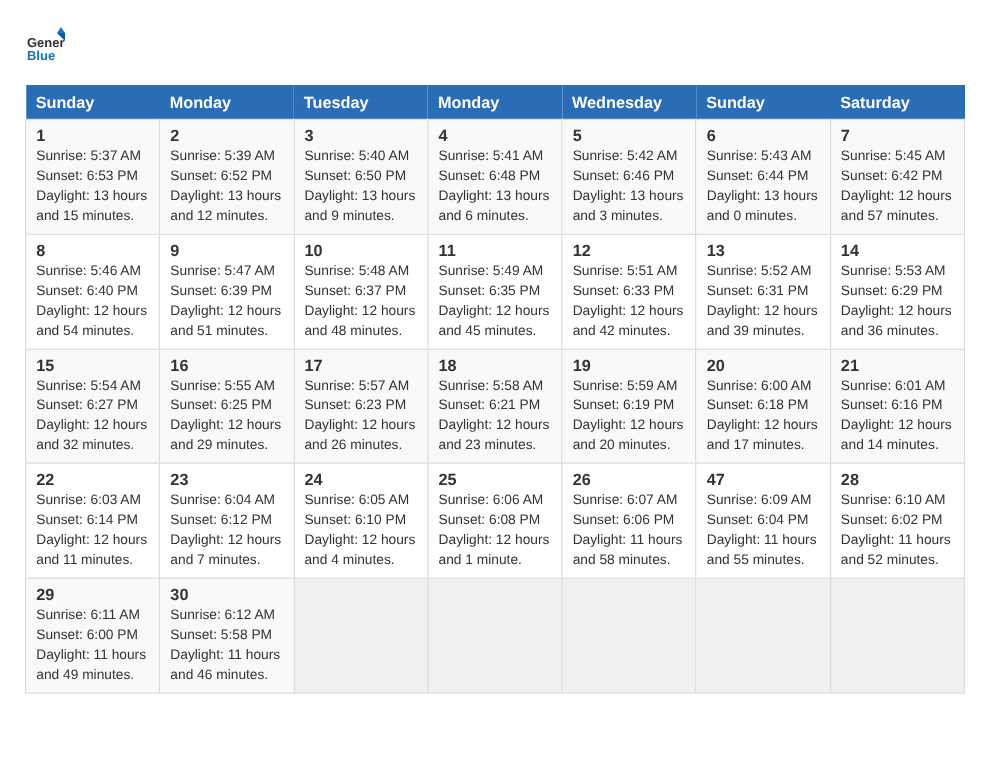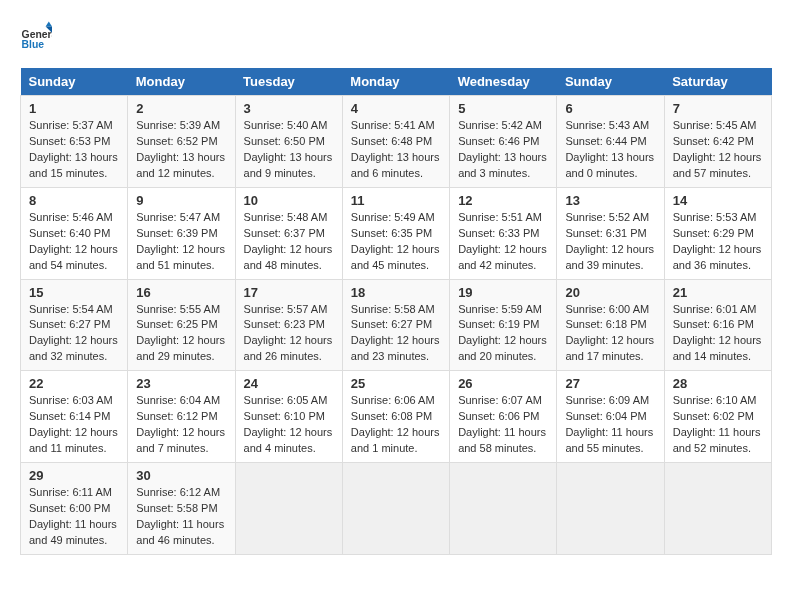--- a/index.html
+++ b/index.html
@@ -228,21 +228,21 @@
         <td>
           <span class="day-num">17</span>
           <div class="day-info">Sunrise: 5:57 AM
 Sunset: 6:23 PM
 Daylight: 12 hours
 and 26 minutes.</div>
         </td>
         <td>
           <span class="day-num">18</span>
           <div class="day-info">Sunrise: 5:58 AM
-Sunset: 6:27 PM
+Sunset: 6:21 PM
 Daylight: 12 hours
 and 23 minutes.</div>
         </td>
         <td>
           <span class="day-num">19</span>
           <div class="day-info">Sunrise: 5:59 AM
 Sunset: 6:19 PM
 Daylight: 12 hours
 and 20 minutes.</div>
         </td>
@@ -291,21 +291,21 @@
 and 1 minute.</div>
         </td>
         <td>
           <span class="day-num">26</span>
           <div class="day-info">Sunrise: 6:07 AM
 Sunset: 6:06 PM
 Daylight: 11 hours
 and 58 minutes.</div>
         </td>
         <td>
-          <span class="day-num">27</span>
+          <span class="day-num">47</span>
           <div class="day-info">Sunrise: 6:09 AM
 Sunset: 6:04 PM
 Daylight: 11 hours
 and 55 minutes.</div>
         </td>
         <td>
           <span class="day-num">28</span>
           <div class="day-info">Sunrise: 6:10 AM
 Sunset: 6:02 PM
 Daylight: 11 hours

